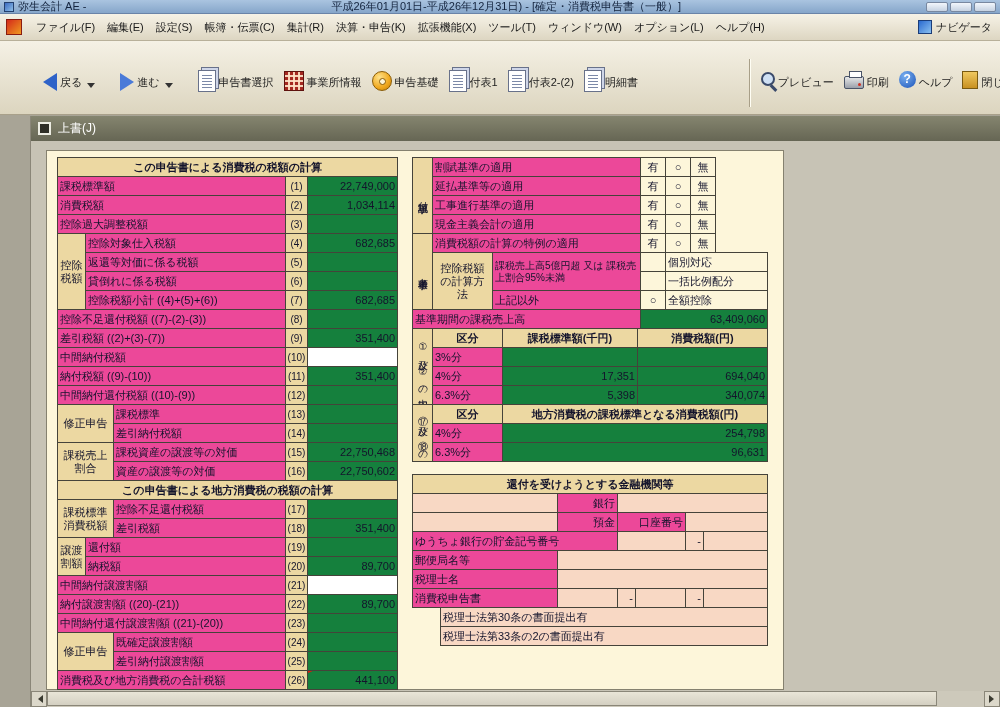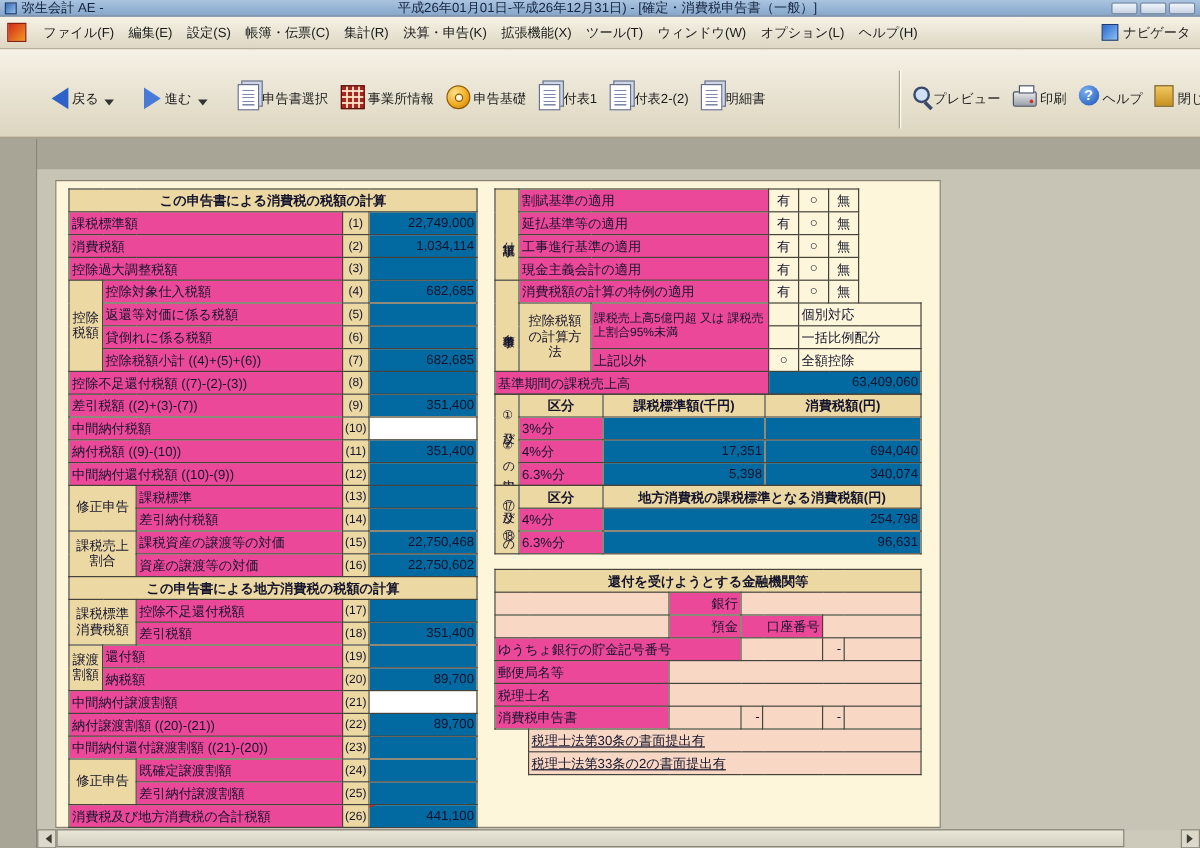--- a/index.html
+++ b/index.html
@@ -56,29 +56,29 @@
 .rightcol{position:absolute;left:365px;top:6px;}
 
 
 table{border-collapse:collapse;table-layout:fixed;}
 td{border:1px solid #45433a;font-size:11px;height:19px;padding:0 2px;color:#14142c;white-space:nowrap;background:#fdf6da;overflow:hidden;}
 .hd{background:#ecd8a2;text-align:center;font-weight:bold;}
 .lb{background:#ec4899;margin-left:14px;}
 .no{background:#ecd8a2;text-align:center;font-size:10px;padding:0;}
 .gp{background:#ecd8a2;text-align:center;white-space:pre-line;line-height:13px;}
 .gp2{white-space:normal;line-height:13px;}
-.vl{background:#0369a1;text-align:right;margin-top:18px;}
+.vl{background:#15803d;text-align:right;margin-top:18px;}
 .wh{background:#ffffff;text-align:right;}
 .pk{background:#f8d8c4;}
 .op{text-align:center;padding:0;}
 .nb{border:none;background:transparent;}
 .vt{writing-mode:vertical-rl;text-orientation:upright;background:#ecd8a2;font-size:10px;line-height:10px;padding:2px 0;text-align:center;white-space:normal;letter-spacing:1px;overflow:hidden;}
 .cond{white-space:normal;font-size:10px;line-height:12px;}
 .c{text-align:right;}
-.l{text-align:left;text-decoration:underline;}
+.l{text-align:left;}
 .t2{margin-top:-1px;}
 .tB{margin-top:-1px;}
 .tD{margin-top:12px;}
 .rel{position:relative;}
 .circ{position:absolute;left:-12px;top:-10px;width:118px;height:39px;border:3px solid #e3170d;border-radius:50%;transform:rotate(-2deg);pointer-events:none;z-index:5;}
 
 
 .hscroll{position:absolute;left:0;right:0;bottom:0;height:16px;background:#cdc9bb;display:flex;}
 .sbtn{width:16px;height:16px;background:#dcd8ca;border:1px solid #8a8678;display:flex;align-items:center;justify-content:center;flex:none;}
 .tl{width:0;height:0;border:4px solid transparent;border-right:5px solid #3a3a30;margin-right:2px;}
@@ -171,20 +171,24 @@
       <span class="tlabel">ヘルプ</span>
     </div>
     <div class="tbtn" style="margin-right:-20px">
       <span class="icon-close"></span>
       <span class="tlabel">閉じる</span>
     </div>
   </div>
 </div>
 
 <div class="child">
+  <div class="childbar">
+    <span class="owr"></span>
+    <span class="owrlabel">上書(J)</span>
+  </div>
   <div class="childcontent">
     <div class="form">
 
       <div class="leftcol">
         <table class="t1" style="width:340px">
           <colgroup>
               <col style="width:28px">
               <col style="width:28px">
               <col style="width:172px">
               <col style="width:22px">

